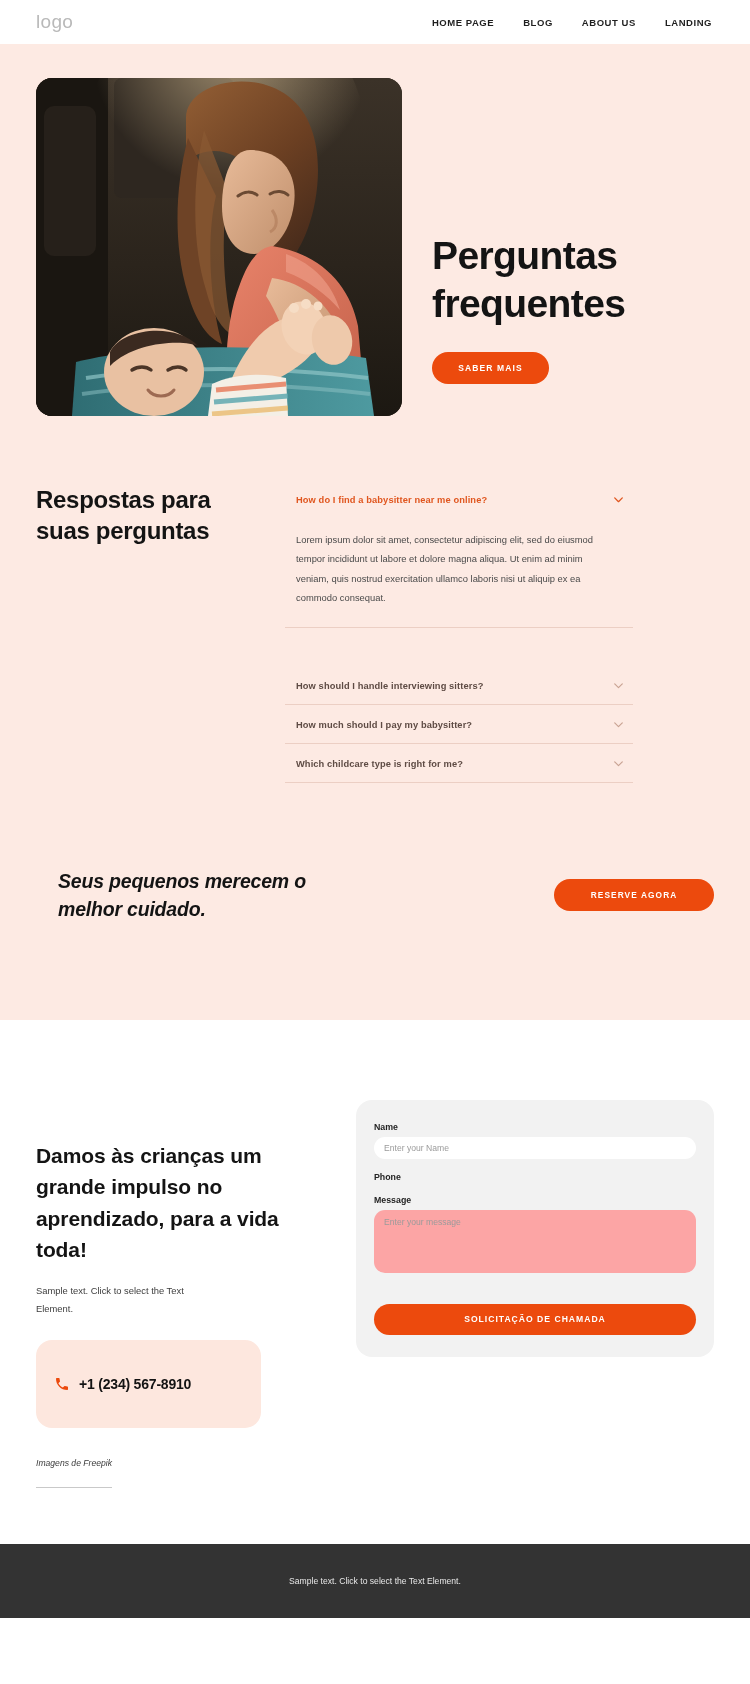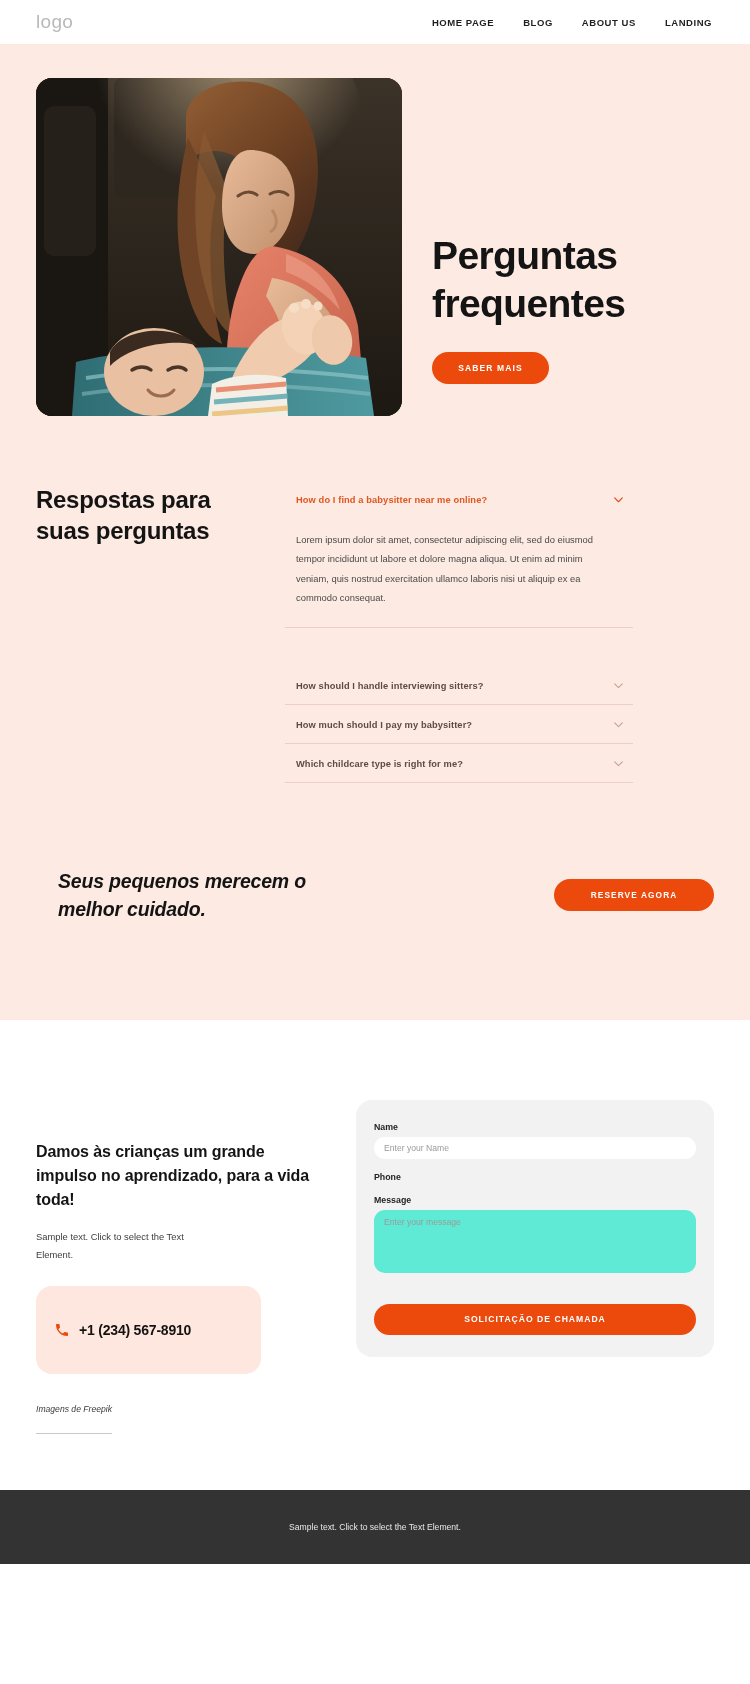--- a/index.html
+++ b/index.html
@@ -166,21 +166,21 @@
 
   
   .contact {
     background: #fff;
     display: flex;
     padding: 52px 36px 56px 36px;
     gap: 20px;
   }
   .contact-left { width: 300px; padding-top: 68px; }
   .contact-left-title {
-    font-size: 16px;
+    font-size: 21px;
     line-height: 1.5;
     font-weight: 800;
     letter-spacing: -0.1px;
     color: #141414;
     max-width: 282px;
   }
   .contact-left-sub {
     margin-top: 16px;
     font-size: 9.4px;
     line-height: 1.95;
@@ -249,21 +249,21 @@
     font-family: "Liberation Sans", sans-serif;
     outline: none;
   }
   .field::placeholder { color: #9b9b9b; }
   .field-group { margin-bottom: 13px; }
   .textarea {
     width: 100%;
     height: 63px;
     border: none;
     border-radius: 11px;
-    background: #5eead4;
+    background: #fca5a5;
     padding: 7px 10px;
     font-size: 8.6px;
     color: #2b2b2b;
     font-family: "Liberation Sans", sans-serif;
     resize: none;
     outline: none;
   }
   .textarea::placeholder { color: #9b9b9b; }
   .btn-submit {
     margin-top: 14px;

